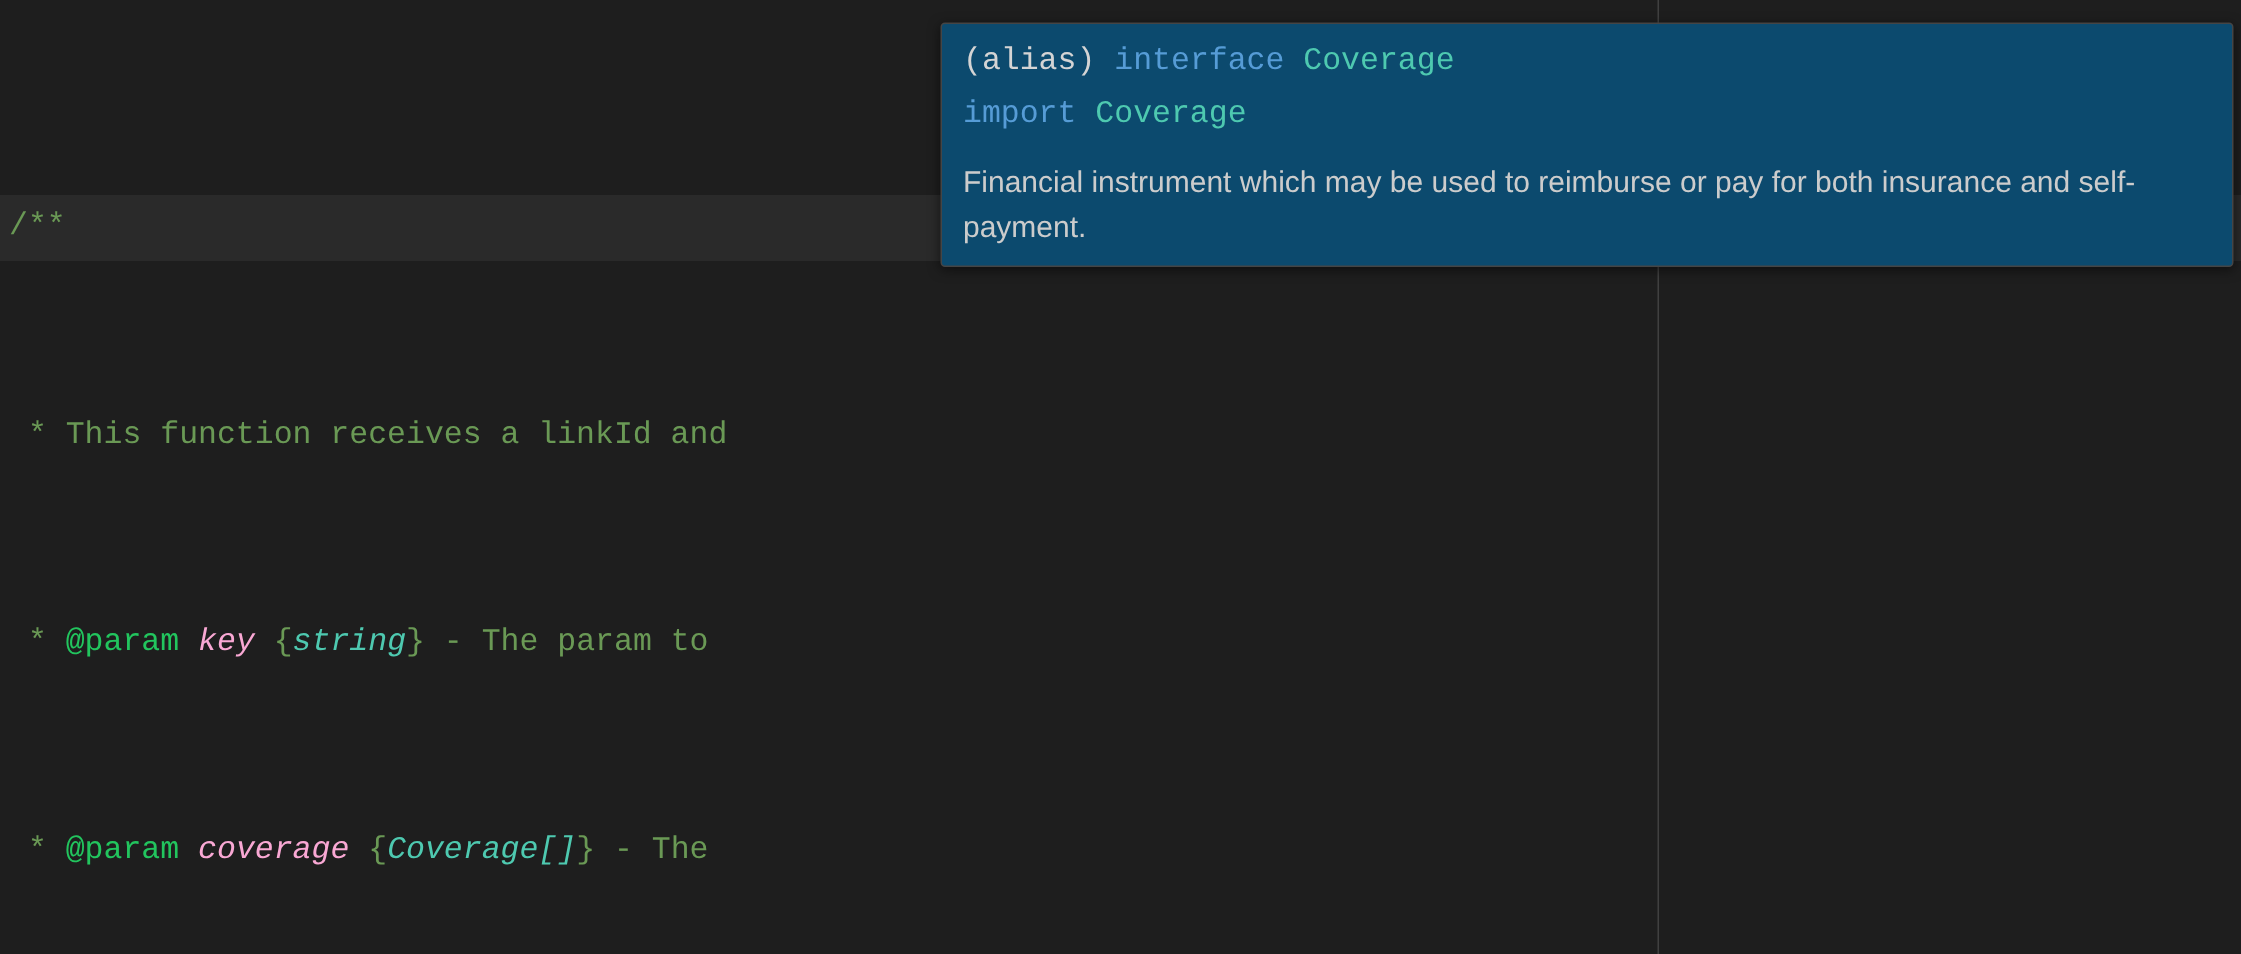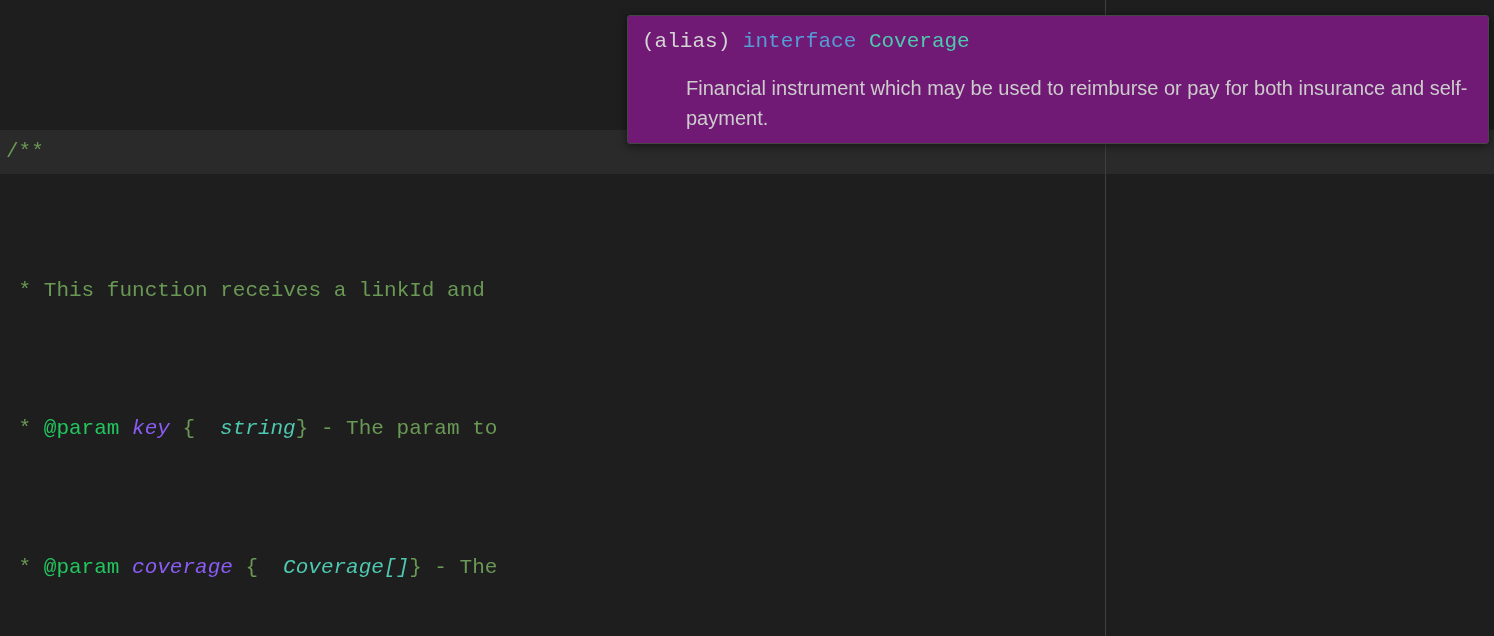--- a/index.html
+++ b/index.html
@@ -34,49 +34,48 @@
   .line {
     padding-left: 6px;
     min-height: 44px;
     line-height: 44px;
   }
   .line.first {
     background: #2a2a2a;
   }
   .c-comment { color: #6a9955; }
   .c-tag     { color: #22c55e; }
-  .c-param   { color: #8b5cf6; font-style: italic; }
-  .c-type    { color: #4ec9b0; font-style: italic; margin-left: 25px; }
+  .c-param   { color: #f9a8d4; font-style: italic; }
+  .c-type    { color: #4ec9b0; font-style: italic; }
   .hover-box {
     position: absolute;
     left: 627px;
     top: 15px;
     width: 862px;
-    background: #701a75;
+    background: #0c4a6e;
     border: 1px solid #454545;
     border-radius: 3px;
     padding: 10px 14px;
     color: #cccccc;
     font-size: 21px;
     line-height: 1.55;
     box-shadow: 0 2px 8px rgba(0,0,0,0.5);
     z-index: 10;
   }
   .hover-sig { font-family: inherit; margin-bottom: 2px; }
   .hover-sig .alias { color: #d4d4d4; }
   .hover-sig .kw    { color: #569cd6; }
   .hover-sig .tp    { color: #4ec9b0; }
   .hover-doc {
     font-family: -apple-system, BlinkMacSystemFont, 'Segoe UI', sans-serif;
     font-size: 20px;
     color: #cccccc;
     margin-top: 14px;
     line-height: 1.5;
     white-space: normal;
-    margin-left: 44px;
   }
 </style>
 </head>
 <body>
 
 <div class="editor">
   <div class="ruler"></div>
 
   <div class="line first"><span class="c-comment">/**</span></div>
 
@@ -100,14 +99,15 @@
 
   
 
   
 
   
 </div>
 
 <div class="hover-box">
   <div class="hover-sig"><span class="alias">(</span><span class="alias">alias</span><span class="alias">)</span> <span class="kw">interface</span> <span class="tp">Coverage</span></div>
+  <div class="hover-sig"><span class="kw">import</span> <span class="tp">Coverage</span></div>
   <div class="hover-doc">Financial instrument which may be used to reimburse or pay for both insurance and self-payment.</div>
 </div>
 
 </body></html>

